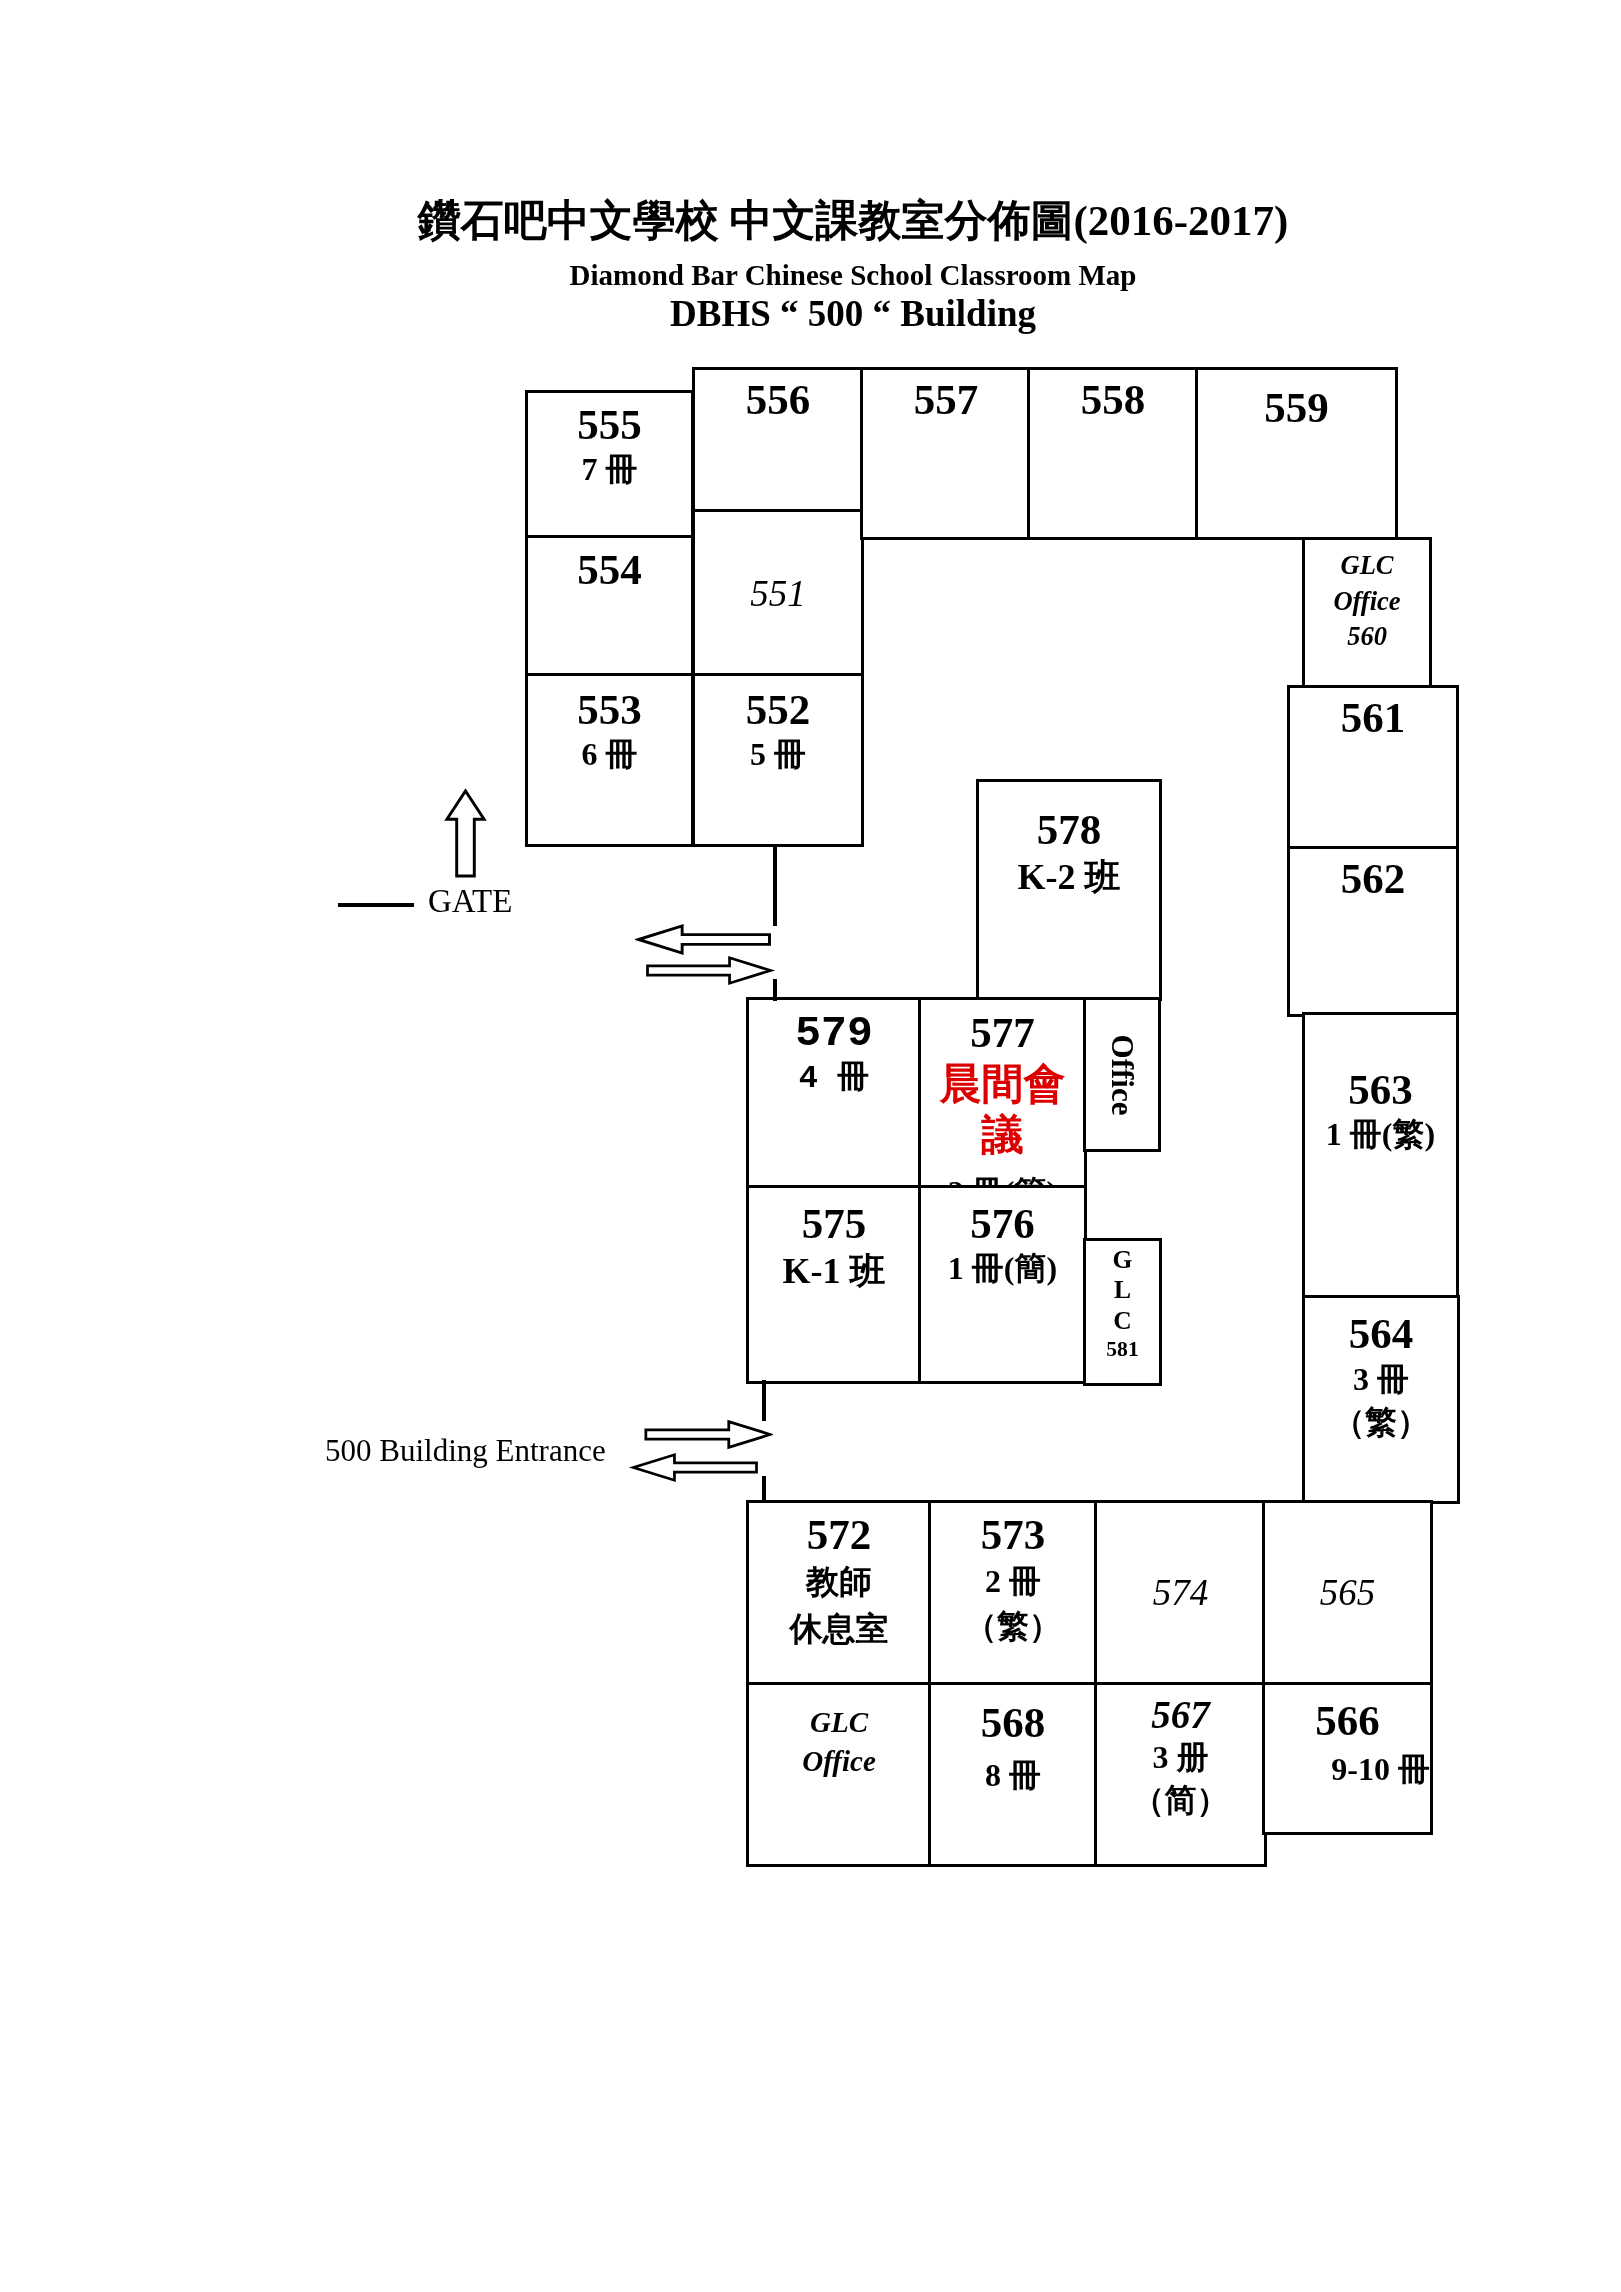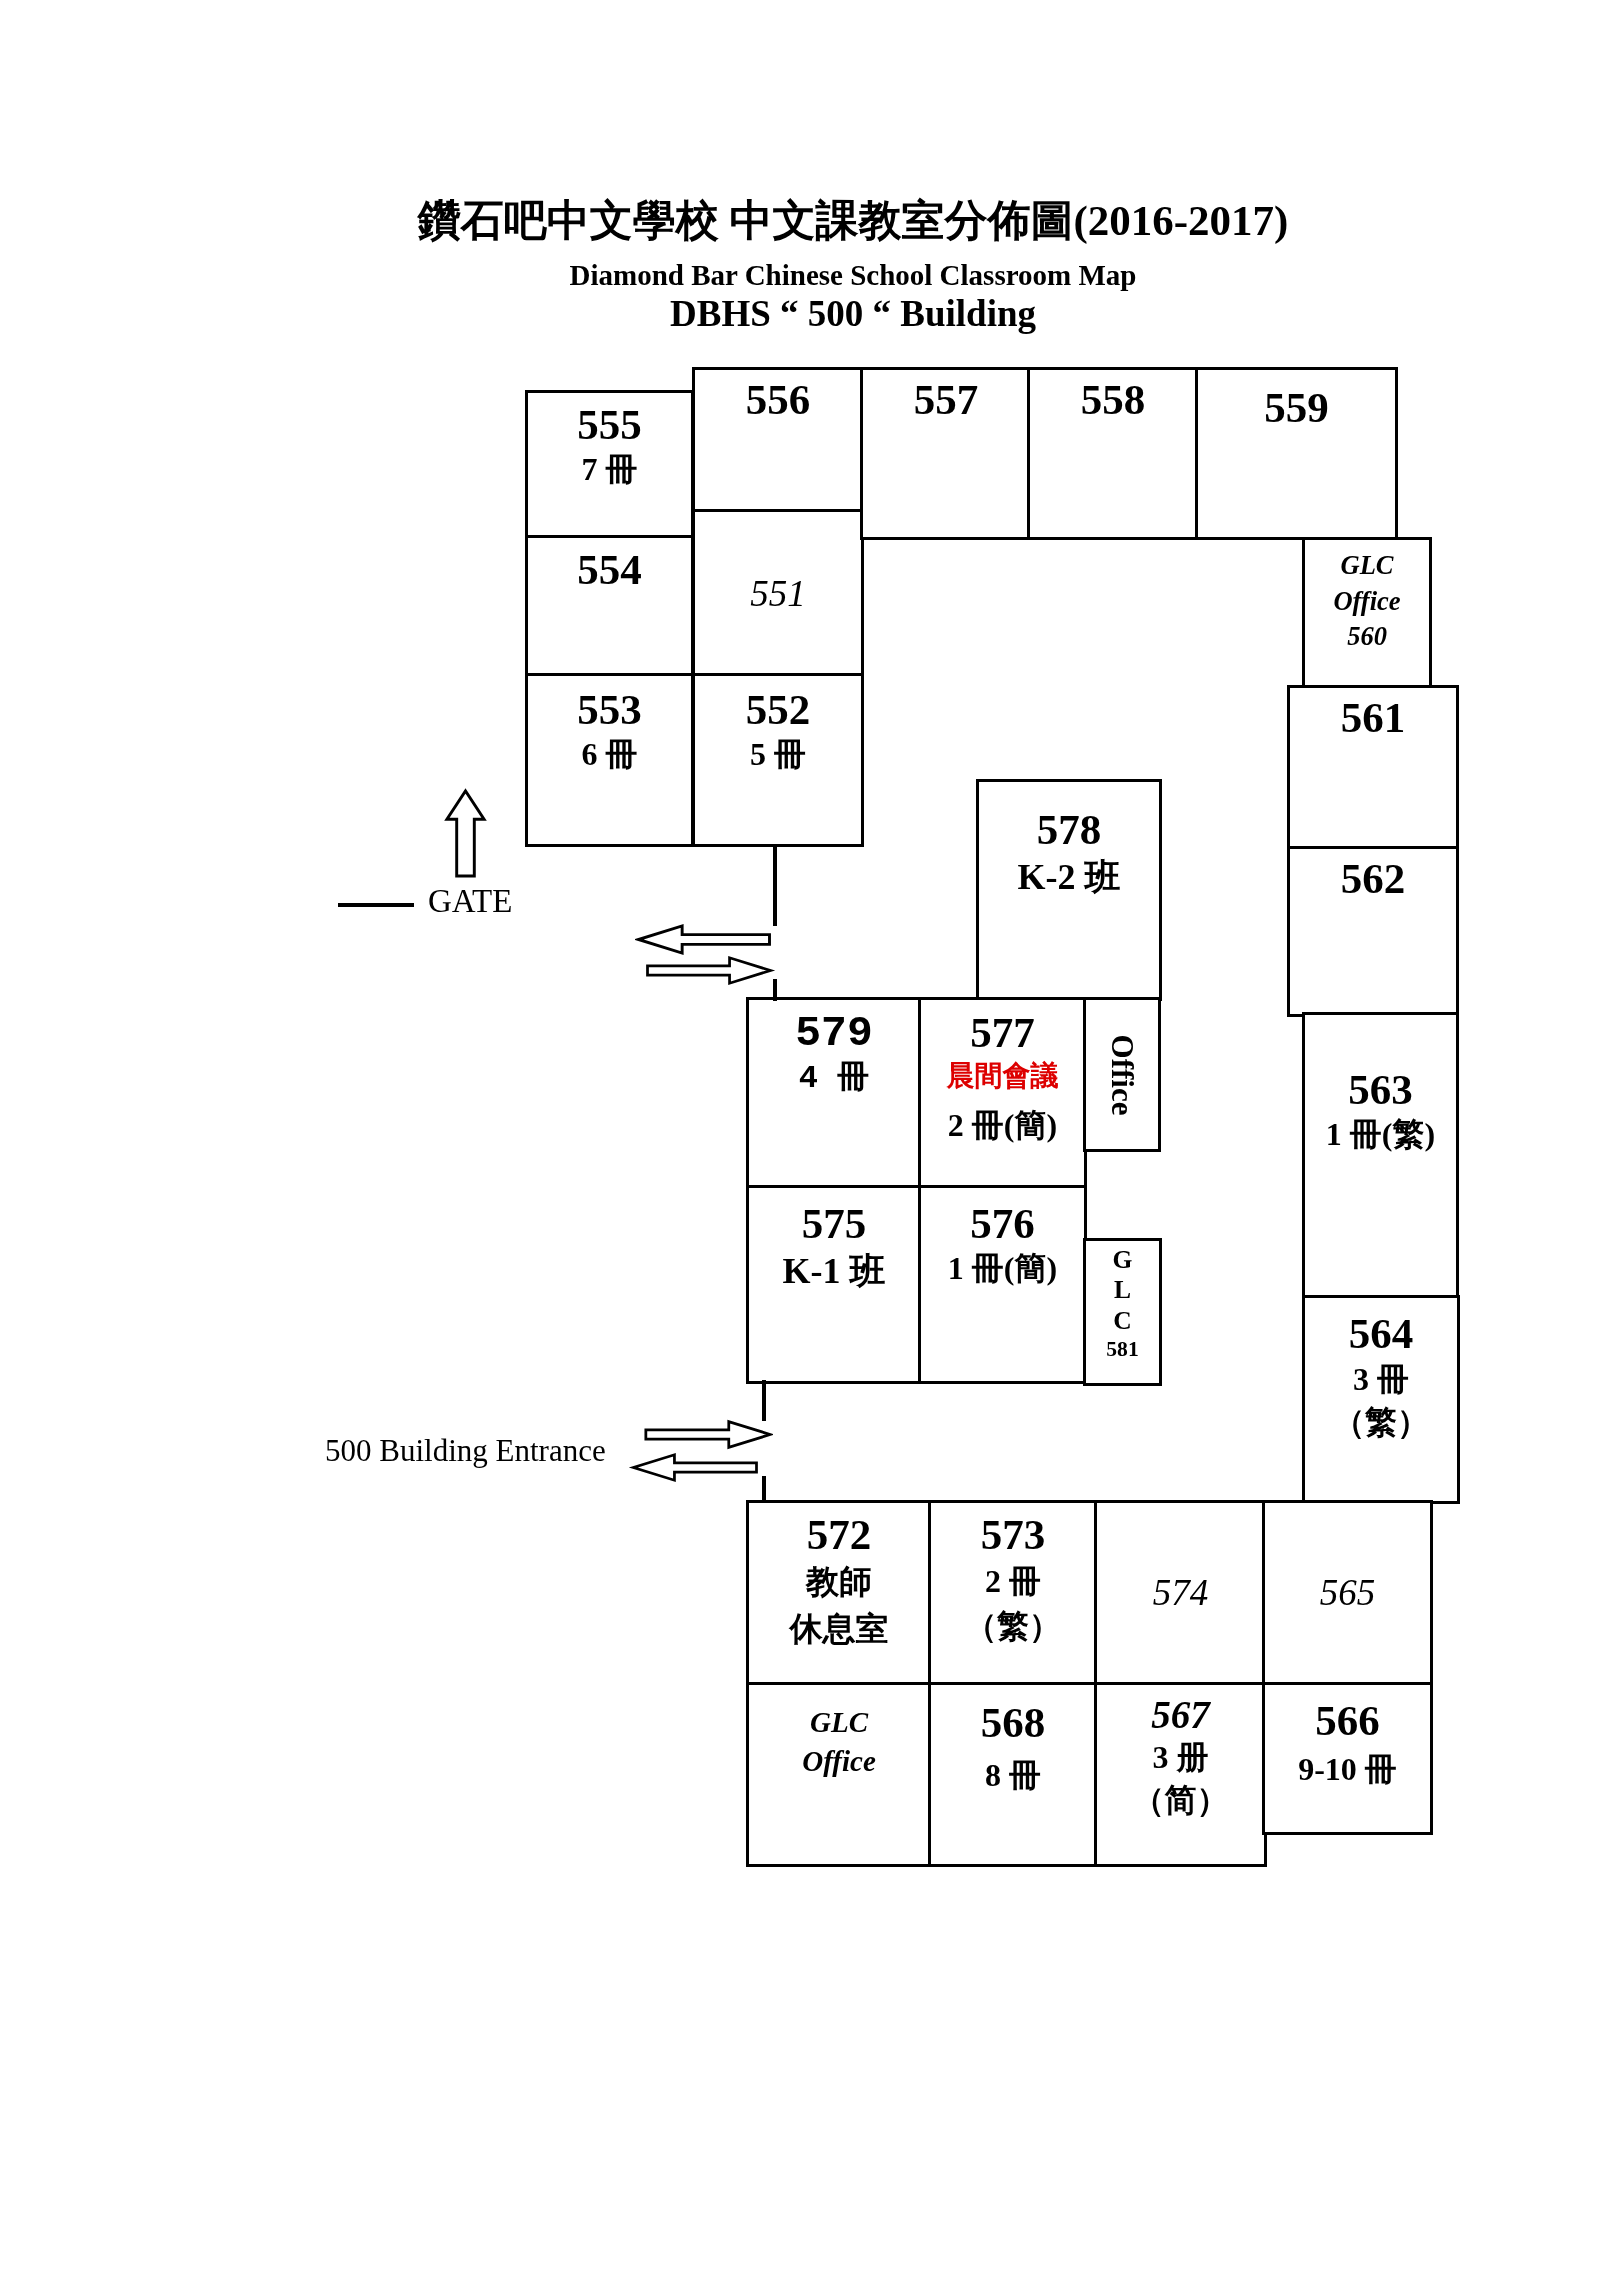--- a/index.html
+++ b/index.html
@@ -13,21 +13,21 @@
   #t1{top:192px;font-size:43px;}
   #t2{top:259px;font-size:29px;}
   #t3{top:292px;font-size:37px;}
 
   .room{position:absolute;box-sizing:border-box;border:3.9px solid #000;background:#fff;
         text-align:center;}
   .num{font-weight:700;font-size:43px;line-height:1.12;}
   .sub{font-weight:700;font-size:32px;line-height:1.3;}
   .center{display:flex;flex-direction:column;align-items:center;justify-content:center;}
   .it .num{font-style:italic;font-weight:400;font-size:37px;}
-  .red{color:#dd0000;font-weight:700;font-size:28px;line-height:1.2;margin-top:2px;}
+  .red{color:#dd0000;font-weight:700;font-size:42px;line-height:1.2;margin-top:2px;}
 
   
   #r555{left:525px;top:390px;width:169px;height:149px;padding-top:7.8px;}
   #r556{left:692px;top:367px;width:172px;height:146px;padding-top:5.9px;}
   #r554{left:525px;top:535px;width:169px;height:142px;padding-top:7.8px;}
   #r551{left:692px;top:509px;width:172px;height:169px;}
   #r553{left:525px;top:673px;width:169px;height:174px;padding-top:9.8px;}
   #r552{left:692px;top:673px;width:172px;height:174px;padding-top:9.8px;}
   
   #r557{left:860px;top:367px;width:172px;height:173px;padding-top:5.9px;}
@@ -64,21 +64,21 @@
   #r574{left:1094px;top:1500px;width:173px;height:186px;}
   #r565{left:1262px;top:1500px;width:171px;height:186px;}
   #rglcb{left:746px;top:1682px;width:186px;height:185px;padding-top:17.6px;}
   #rglcb .gl{font-weight:700;font-style:italic;font-size:29px;line-height:1.35;}
   #r568{left:928px;top:1682px;width:170px;height:185px;padding-top:13.7px;}
   #r568 .sub{margin-top:8px;}
   #r567{left:1094px;top:1682px;width:173px;height:185px;padding-top:7.8px;}
   #r567 .num{font-style:italic;font-size:39px;}
   #r567 .sub{line-height:1.32;}
   #r566{left:1262px;top:1682px;width:171px;height:153px;padding-top:11.8px;}
-  #r566 .sub{margin-top:3.9px;}
+  #r566 .sub{margin-top:3.9px;text-align:right;}
 
   
   .wall{position:absolute;background:#000;}
   #wallA{left:773px;top:844px;width:3.9px;height:82px;}
   #wallB{left:773px;top:979px;width:3.9px;height:21.6px;}
   #wallC{left:762px;top:1380px;width:3.9px;height:41px;}
   #wallD{left:762px;top:1476px;width:3.9px;height:27.4px;}
   #gateline{left:338px;top:903px;width:76px;height:3.9px;}
 
   .maplabel{position:absolute;font-size:33px;white-space:nowrap;}

